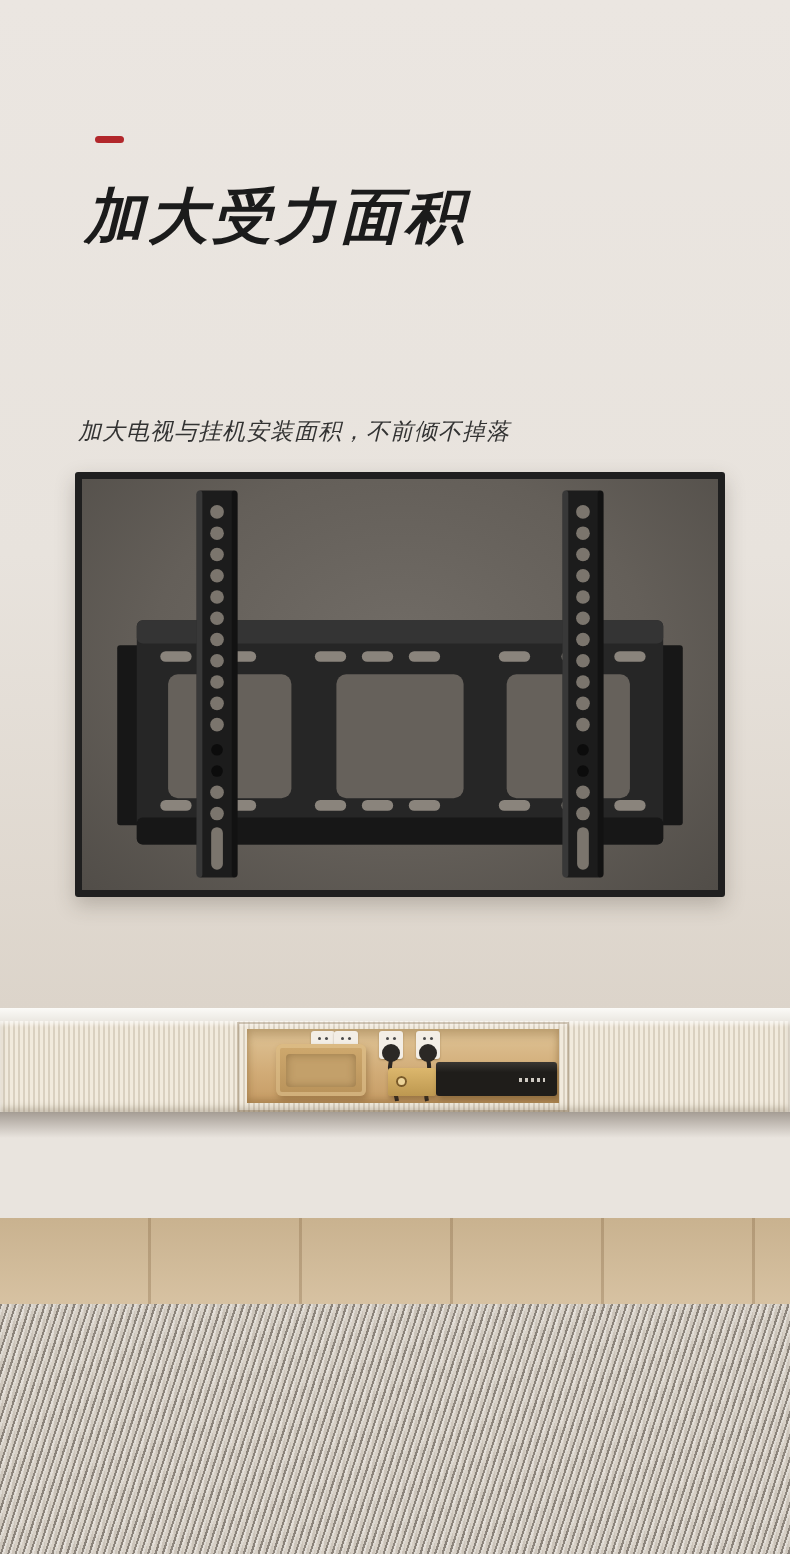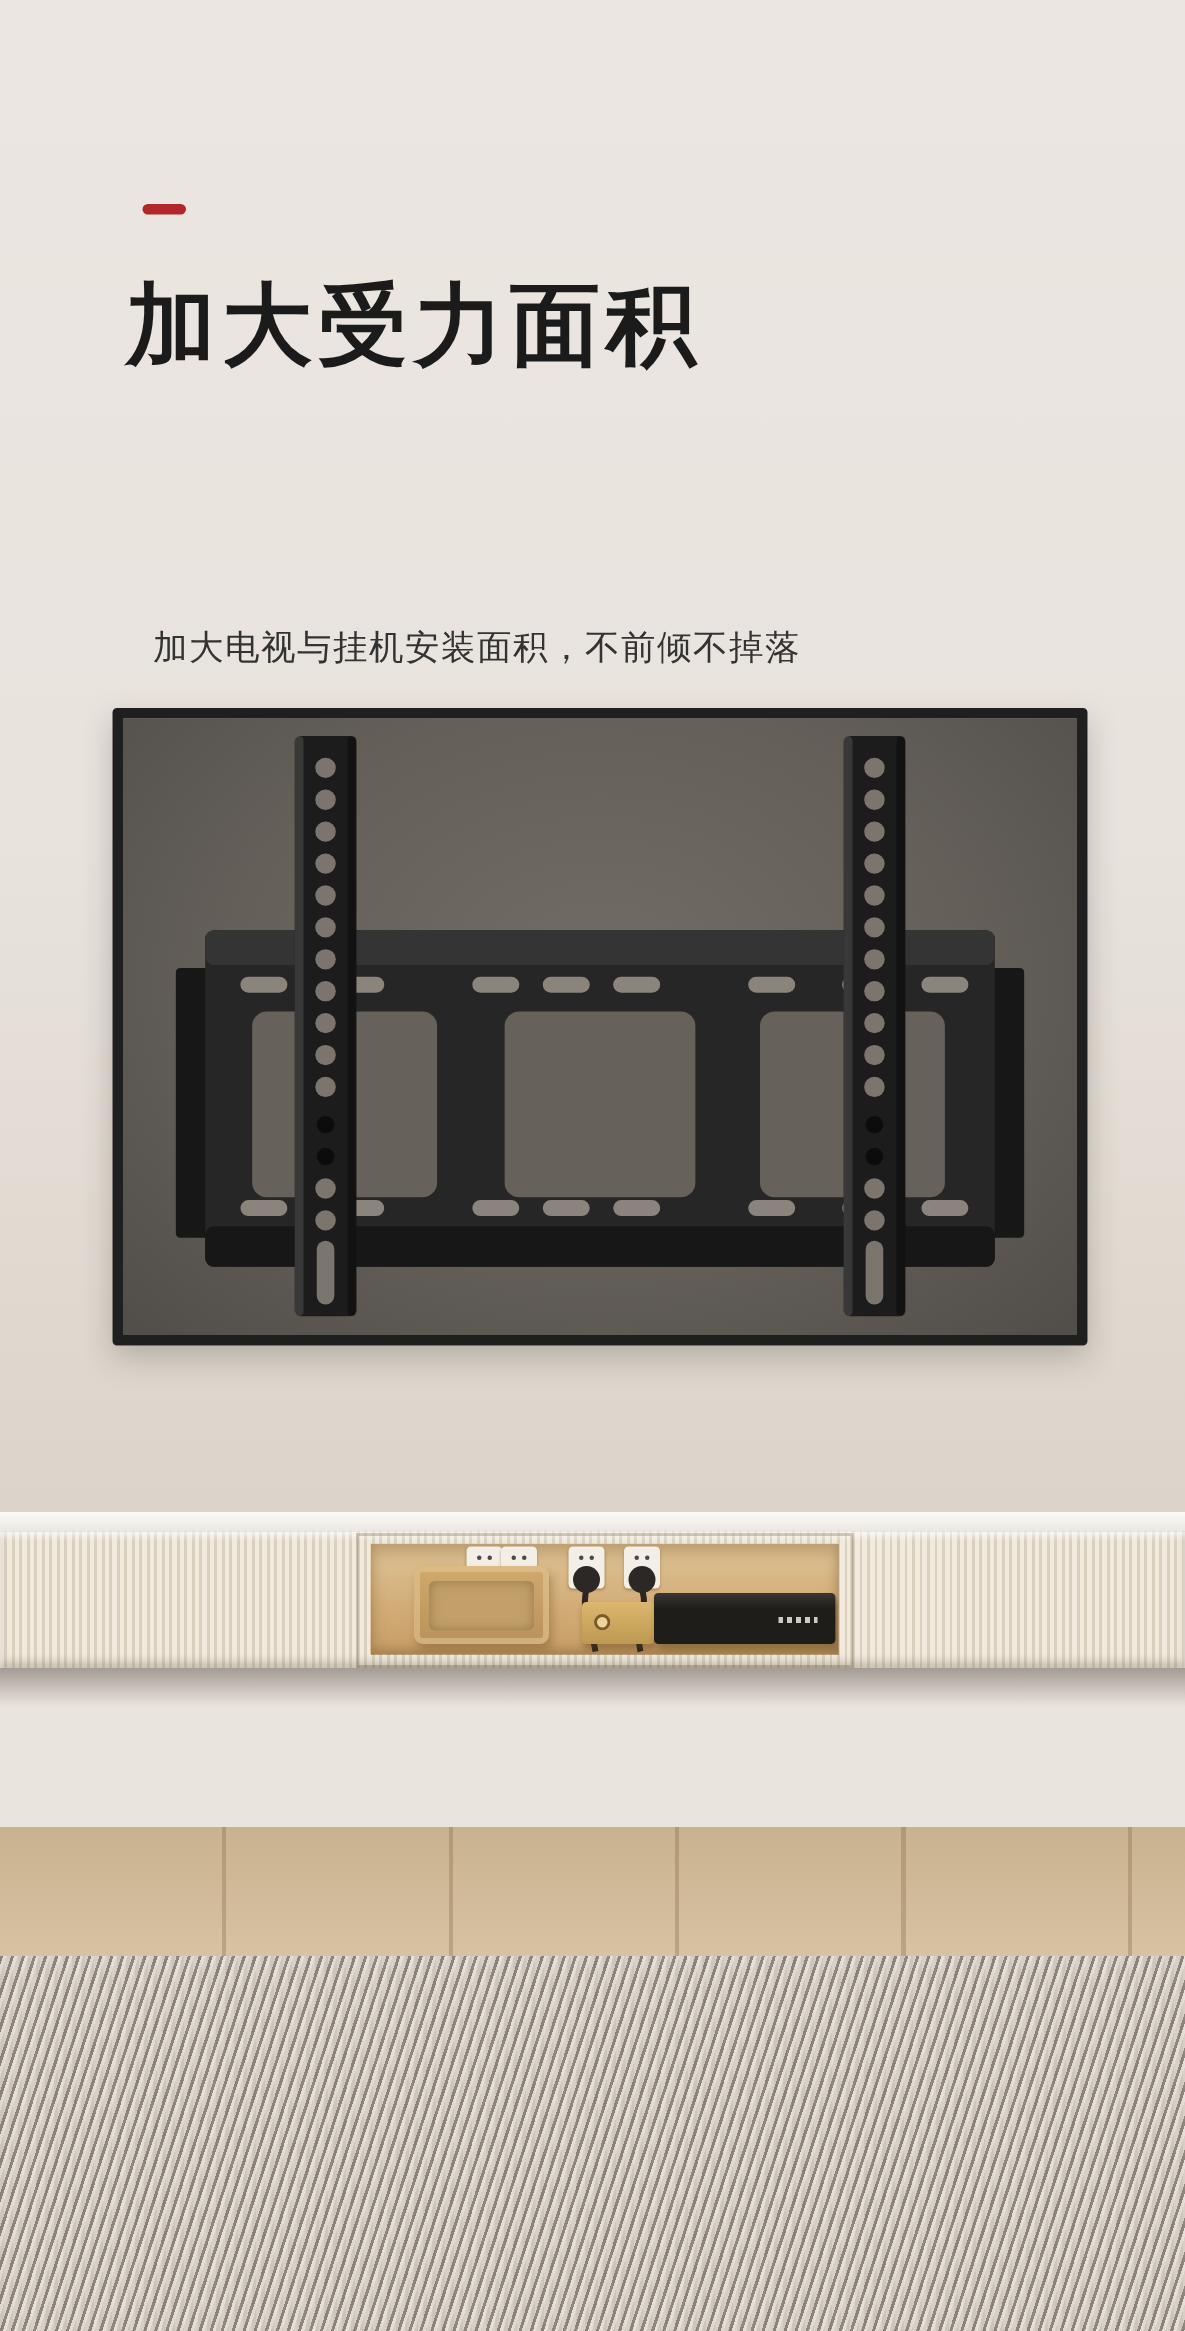--- a/index.html
+++ b/index.html
@@ -1,26 +1,26 @@
 <!DOCTYPE html>
 <html><head>
 <meta charset="utf-8">
 <style>
   html,body{margin:0;padding:0;}
   .page{position:relative;width:790px;height:1554px;overflow:hidden;
-        font-family:"Liberation Sans","DejaVu Sans",sans-serif;background:#e9e4de;}
+        font-family:"Liberation Sans","DejaVu Sans",sans-serif;background:#e9e4de;font-style:italic;}
 
   
   .hero{position:absolute;left:0;top:0;width:790px;height:1008px;
         background:linear-gradient(180deg,#ebe6e1 0%,#e8e3dd 55%,#dcd4ca 100%);}
   .accent-dash{position:absolute;left:95px;top:136px;width:29px;height:7px;
         background:#b2272b;border-radius:3.5px;}
   .title{position:absolute;left:84px;top:178px;font-size:60px;font-weight:900;
         color:#1b1b1b;line-height:1.3;letter-spacing:4px;white-space:nowrap;}
-  .subtitle{position:absolute;left:102px;top:416px;font-size:23px;color:#333;
+  .subtitle{position:absolute;left:78px;top:416px;font-size:23px;color:#333;
         letter-spacing:1px;white-space:nowrap;}
   .product-panel{position:absolute;left:75px;top:472px;width:650px;height:425px;
         box-sizing:border-box;border:7px solid #1f1f1f;border-radius:3px;
         background:radial-gradient(ellipse at 50% 42%,#716c66 0%,#645f59 55%,#514d48 100%);
         box-shadow:0 8px 20px rgba(60,50,40,0.25);}
   .mount-fill{position:absolute;inset:0;}
 
   
   .scene{position:absolute;left:0;top:1008px;width:790px;height:546px;}
   .countertop{position:absolute;left:0;top:0;width:790px;height:13px;

